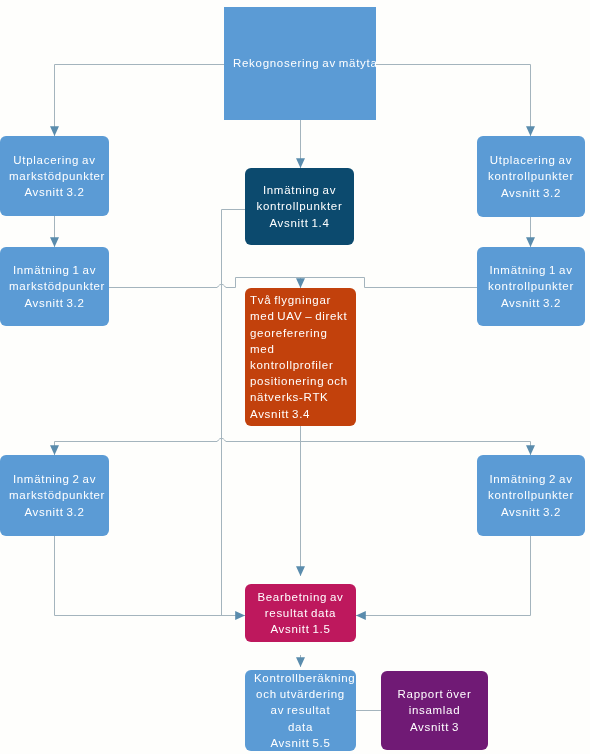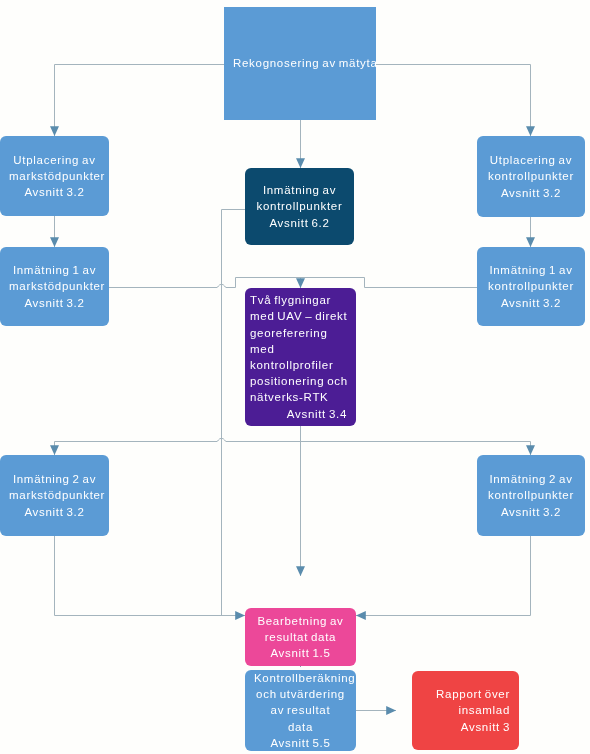--- a/index.html
+++ b/index.html
@@ -85,52 +85,52 @@
         <div class="txt">
           <div>Inmätning 2 av</div>
           <div>markstödpunkter</div>
           <div>Avsnitt 3.2</div>
         </div>
       </div>
       <div class="node" style="left: 245px; top: 168px; width: 109px; height: 77px; background: #0c4a6e; color: rgb(255, 255, 255);">
         <div class="txt">
           <div>Inmätning av</div>
           <div>kontrollpunkter</div>
-          <div>Avsnitt 6.2</div>
+          <div>Avsnitt 1.4</div>
         </div>
       </div>
-      <div class="node alignleft" style="left: 245px; top: 288px; width: 111px; height: 138px; background: #4c1d95; color: rgb(255, 255, 255);">
+      <div class="node alignleft" style="left: 245px; top: 288px; width: 111px; height: 138px; background: #c2410c; color: rgb(255, 255, 255);">
         <div class="txt" style="text-align: left;">
           <div>Två flygningar</div>
           <div>med UAV – direkt</div>
           <div>georeferering</div>
           <div>med</div>
           <div>kontrollprofiler</div>
           <div>positionering och</div>
           <div>nätverks-RTK</div>
-          <div style="text-align: right;">Avsnitt 3.4</div>
+          <div style="text-align: left;">Avsnitt 3.4</div>
         </div>
       </div>
-      <div class="node" style="left: 245px; top: 608px; width: 111px; height: 58px; background: #ec4899; color: rgb(255, 255, 255);">
+      <div class="node" style="left: 245px; top: 584px; width: 111px; height: 58px; background: #be185d; color: rgb(255, 255, 255);">
         <div class="txt">
           <div>Bearbetning av</div>
           <div>resultat data</div>
           <div>Avsnitt 1.5</div>
         </div>
       </div>
       <div class="node" style="left: 245px; top: 670px; width: 111px; height: 81px; background: rgb(91, 155, 213); color: rgb(255, 255, 255); text-align: center;">
         <div class="txt">
           <div>Kontrollberäkning</div>
           <div>och utvärdering</div>
           <div>av resultat</div>
           <div>data</div>
           <div>Avsnitt 5.5</div>
         </div>
       </div>
-      <div class="node" style="left: 412px; top: 671px; width: 107px; height: 79px; background: #ef4444; color: rgb(255, 255, 255); text-align: right;">
+      <div class="node" style="left: 381px; top: 671px; width: 107px; height: 79px; background: #701a75; color: rgb(255, 255, 255);">
         <div class="txt">
           <div>Rapport över</div>
           <div>insamlad</div>
           <div>Avsnitt 3</div>
         </div>
       </div>
       <div class="node" style="left: 477px; top: 136px; width: 108px; height: 81px; background: rgb(91, 155, 213); color: rgb(255, 255, 255);">
         <div class="txt">
           <div>Utplacering av</div>
           <div>kontrollpunkter</div>

